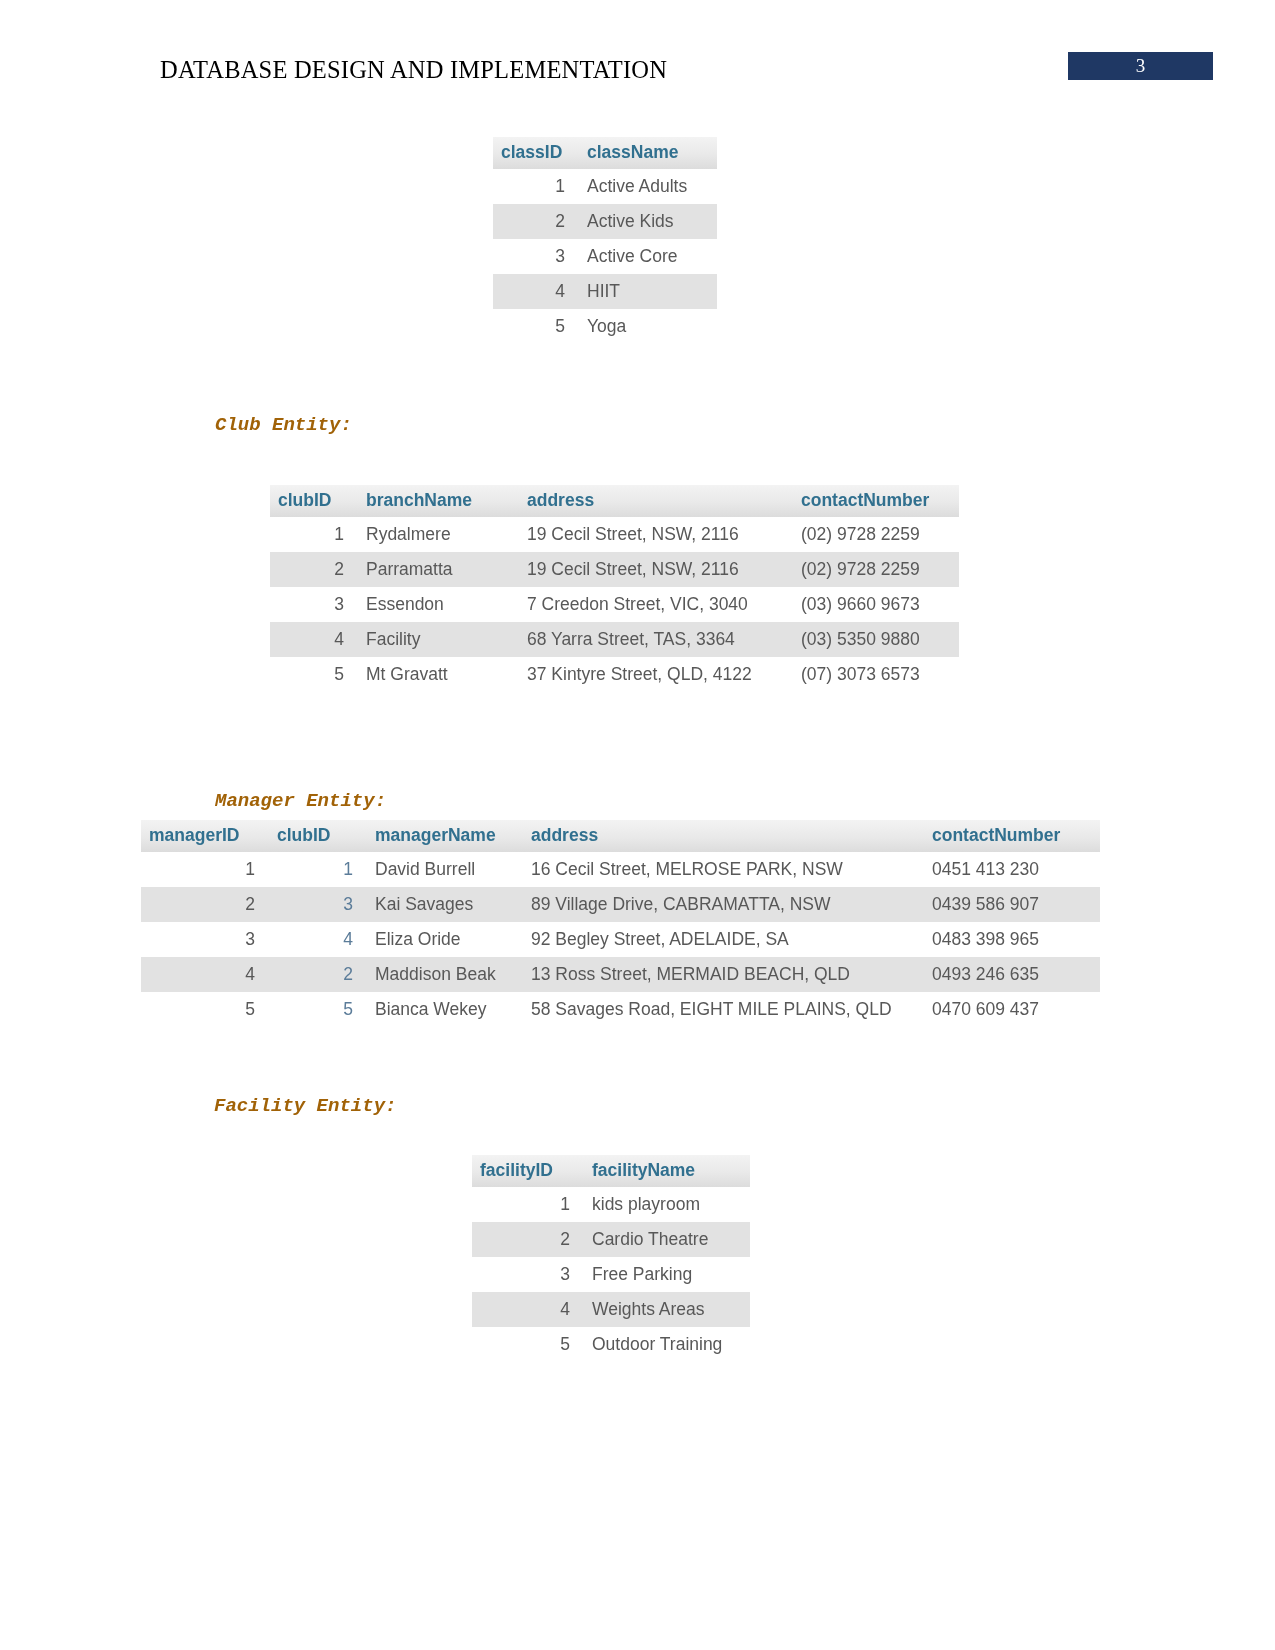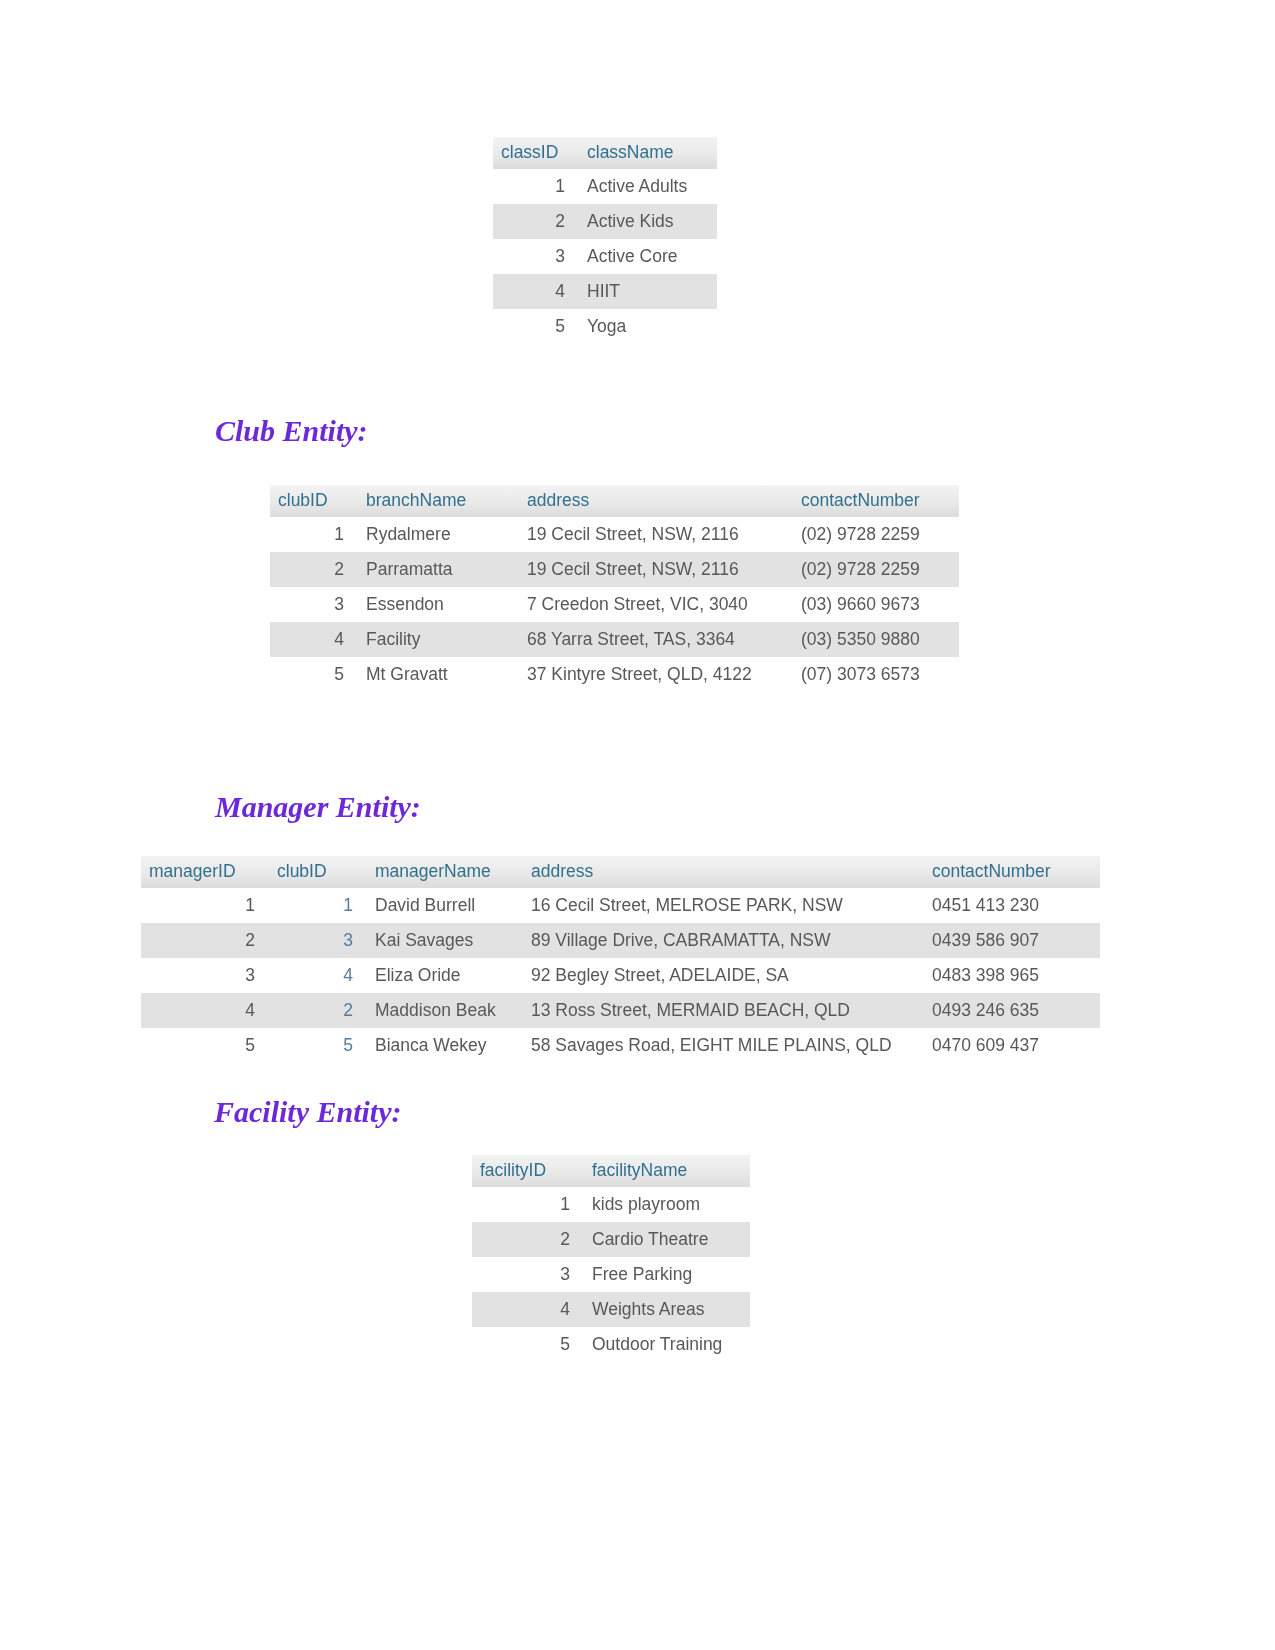--- a/index.html
+++ b/index.html
@@ -52,41 +52,41 @@
     font-family: "Liberation Serif", serif;
     font-size: 19px;
     display: flex;
     align-items: center;
     justify-content: center;
   }
 
   
   .section-heading {
     position: absolute;
-    font-family: Liberation Serif, serif;
+    font-family: Liberation Mono, monospace;
     font-weight: bold;
     font-style: italic;
-    font-size: 30px;
-    color: #6d28d9;
+    font-size: 19px;
+    color: #a16207;
     white-space: nowrap;
   }
 
   
   .data-table {
     position: absolute;
     border-collapse: collapse;
     font-family: "Liberation Sans", sans-serif;
     font-size: 17.5px;
     color: #4a4a4a;
     background: #ffffff;
   }
   .data-table th {
     background: linear-gradient(to bottom, #f3f3f3 0%, #e9e9e9 55%, #dcdcdc 100%);
     color: #31708f;
-    font-weight: normal;
+    font-weight: bold;
     font-size: 17.5px;
     text-align: left;
     padding: 5px 8px 6px 8px;
     border: none;
     white-space: nowrap;
   }
   .data-table th.num {
     text-align: left;
   }
   .data-table td {
@@ -104,21 +104,21 @@
   }
   .data-table td.fk {
     text-align: right;
     padding-right: 14px;
     color: #5b7c99;
   }
 
   
   #class-table    { left: 493px; top: 137px; }
   #club-table     { left: 270px; top: 485px; }
-  #manager-table  { left: 141px; top: 856px; }
+  #manager-table  { left: 141px; top: 820px; }
   #facility-table { left: 472px; top: 1155px; }
 
   #class-table th:nth-child(1)    { width: 70px; }
   #class-table th:nth-child(2)    { width: 122px; }
 
   #facility-table th:nth-child(1) { width: 96px; }
   #facility-table th:nth-child(2) { width: 150px; }
 
   #club-table th:nth-child(1)     { width: 72px; }
   #club-table th:nth-child(2)     { width: 145px; }
@@ -133,20 +133,24 @@
 
   #heading-club     { left: 215px; top: 414px; }
   #heading-manager  { left: 215px; top: 758px; margin-top: 32px; }
   #heading-facility { left: 214px; top: 1087px; margin-top: 8px; }
 </style>
 </head>
 <body>
 
 <div class="page">
 
+  <div class="doc-header">
+    <div class="doc-header-title">DATABASE DESIGN AND IMPLEMENTATION</div>
+    <div class="page-number-badge">3</div>
+  </div>
 
   <table class="data-table" id="class-table">
     <thead>
       <tr>
         <th class="num">classID</th>
         <th>className</th>
       </tr>
     </thead>
     <tbody>
       <tr>

